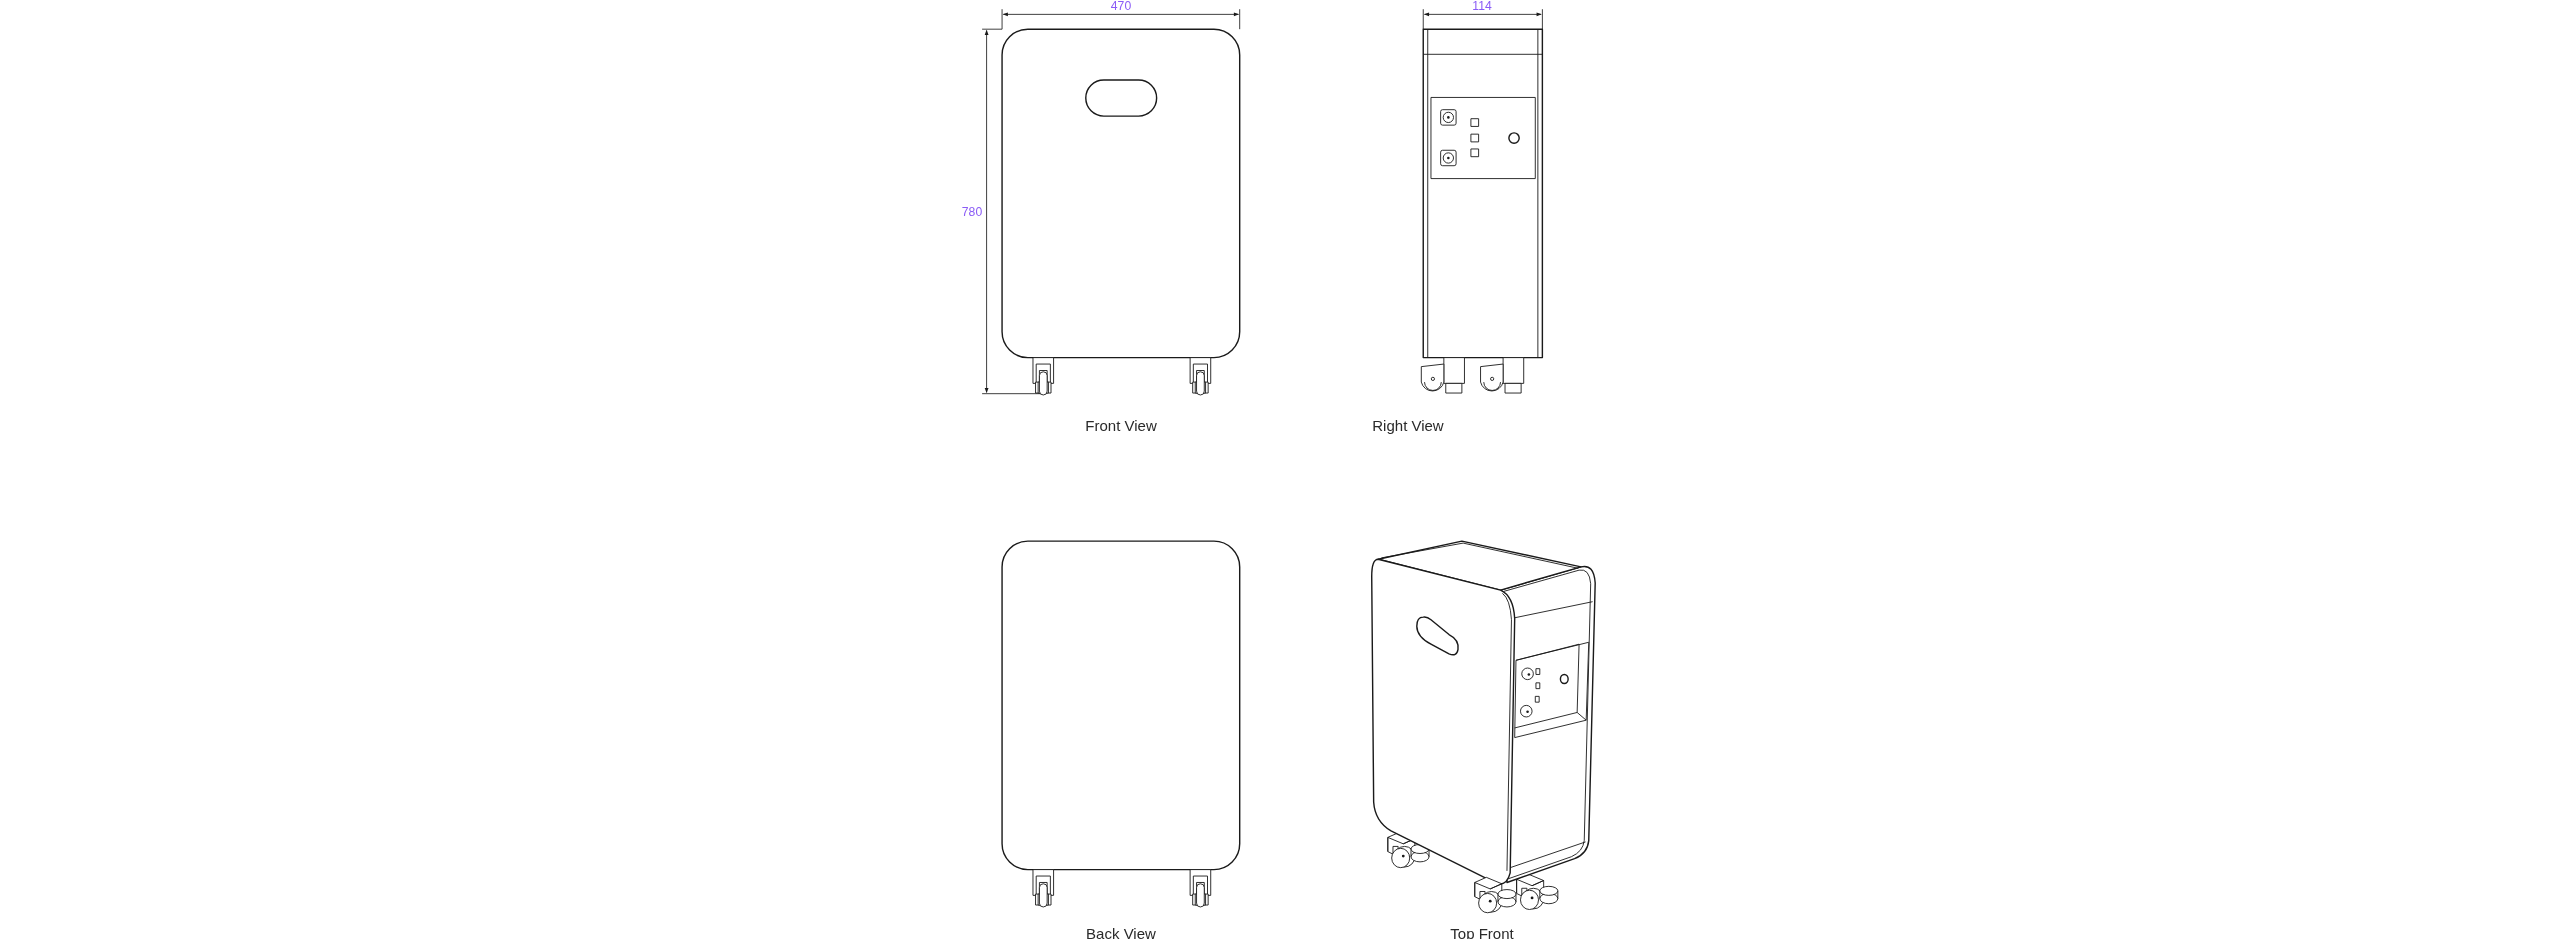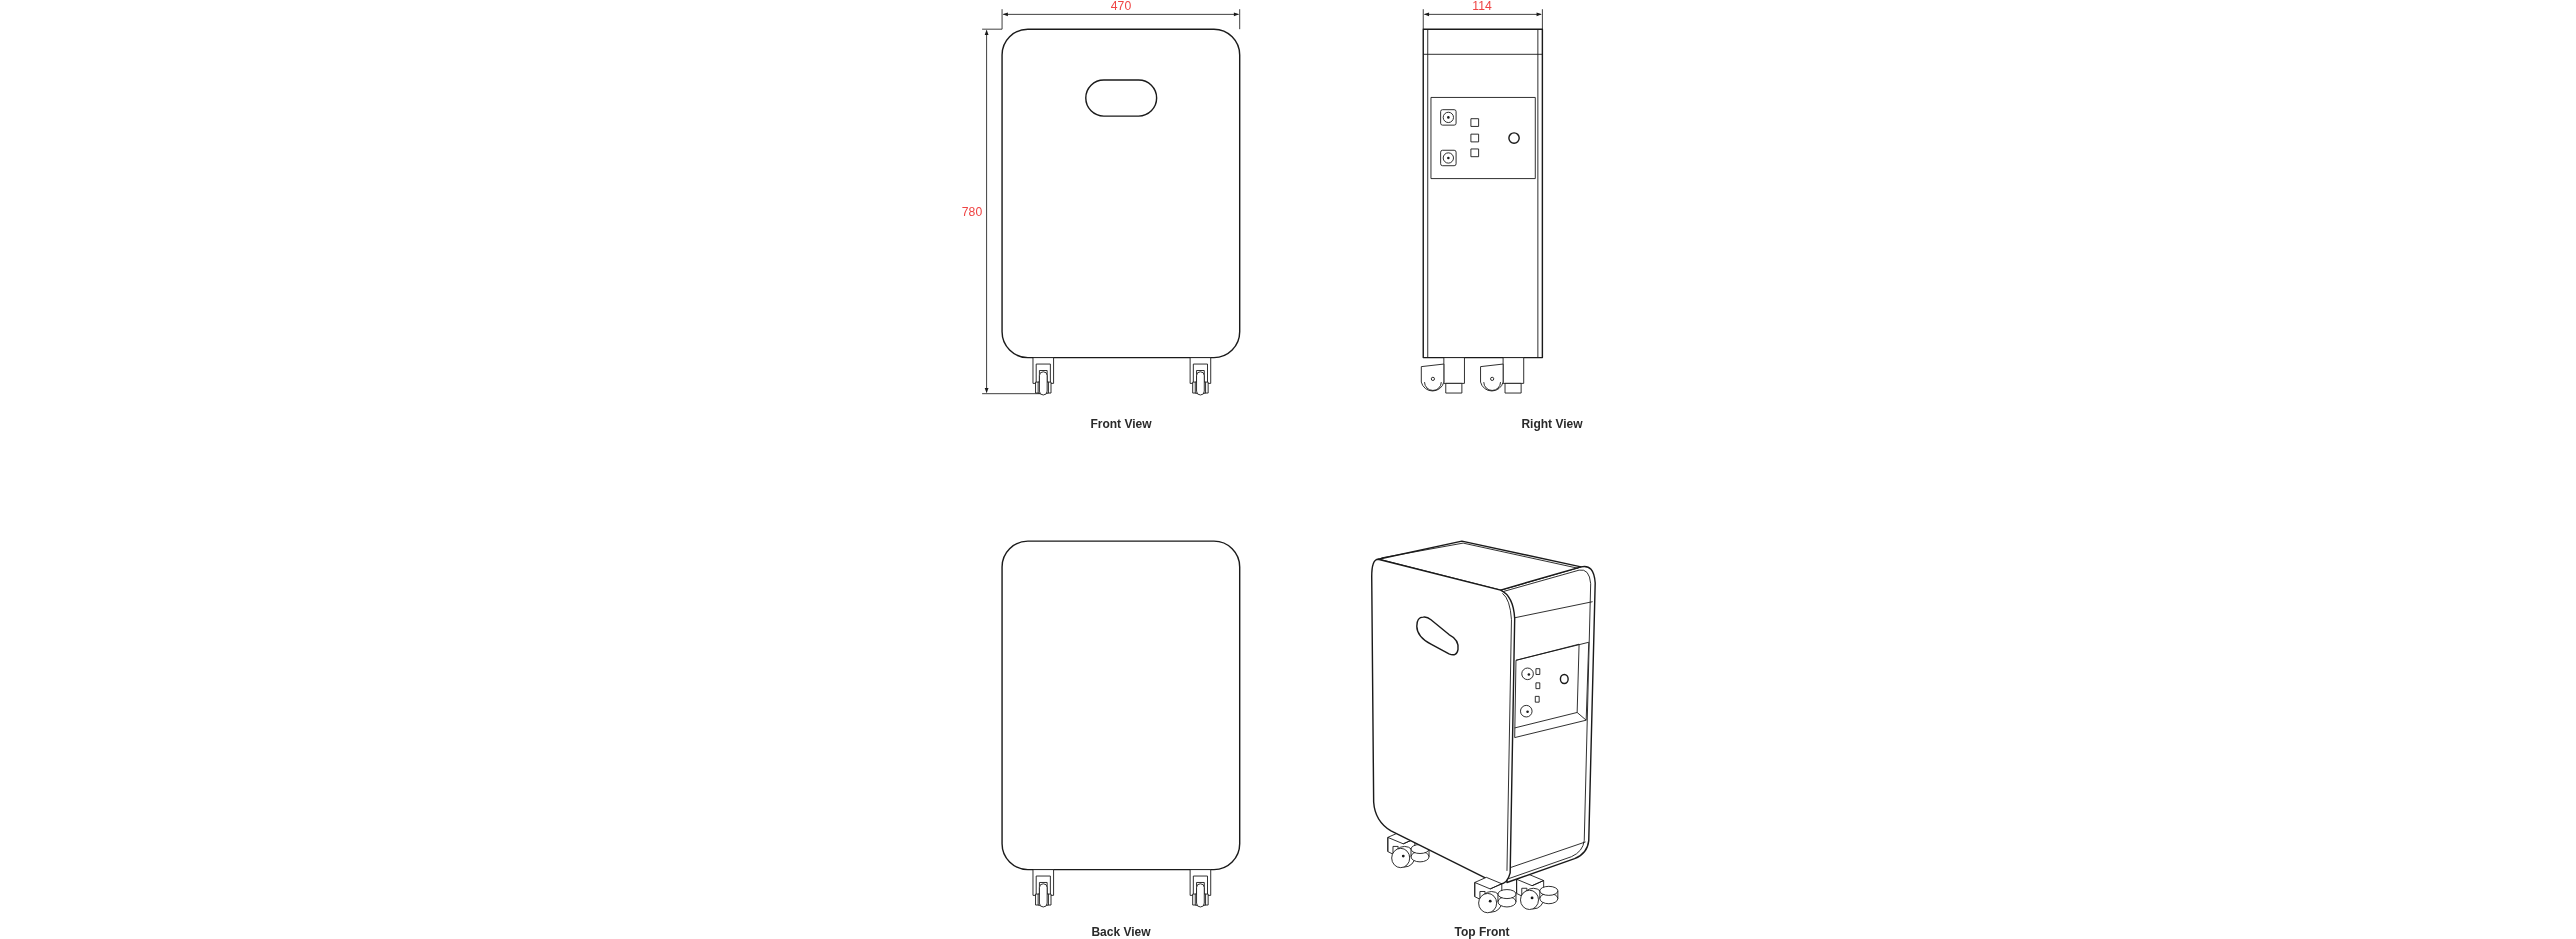--- a/index.html
+++ b/index.html
@@ -4,22 +4,22 @@
 <style>
   html, body { margin: 0; padding: 0; background: #ffffff; }
   body { width: 2576px; height: 940px; position: relative; overflow: hidden;
          font-family: "Liberation Sans", "DejaVu Sans", sans-serif; color: #222; }
   svg.sheet { position: absolute; left: 0; top: 0; }
   .ln { fill: none; stroke: #1a1a1a; stroke-width: 2.2; stroke-linejoin: round; stroke-linecap: round; }
   .ln-thin { fill: none; stroke: #1a1a1a; stroke-width: 1.4; stroke-linejoin: round; }
   .ln-dim { fill: none; stroke: #1a1a1a; stroke-width: 1.3; }
   .fill-w { fill: #ffffff; }
   .arrow { fill: #1a1a1a; }
-  .lbl { position: absolute; font-size: 12px; color: #2a2a2a; transform: translateX(-50%); white-space: nowrap; font-weight: bold; }
-  .dim { position: absolute; font-size: 12.2px; color: #ef4444; transform: translate(-50%, 0); white-space: nowrap; }
+  .lbl { position: absolute; font-size: 15px; color: #2a2a2a; transform: translateX(-50%); white-space: nowrap; }
+  .dim { position: absolute; font-size: 12.2px; color: #8b5cf6; transform: translate(-50%, 0); white-space: nowrap; }
 </style>
 </head>
 <body>
 
 <svg class="sheet" width="2576" height="940" viewBox="0 0 4000 1459" xmlns="http://www.w3.org/2000/svg">
   <defs>
 
     <g id="caster-front">
       <rect x="-16" y="0" width="32" height="40" class="ln-thin fill-w"></rect>
       <rect x="-11" y="10" width="22" height="30" class="ln-thin fill-w"></rect>
@@ -151,16 +151,16 @@
 
     <use href="#caster-iso" x="2290" y="1370"></use>
   </g>
 </svg>
 
 <div class="dim" style="left:1121px; top:-1.3px;">470</div>
 <div class="dim" style="left:1482px; top:-1.3px;">114</div>
 <div class="dim" style="left:972px; top:205px;">780</div>
 
 <div class="lbl" style="left:1121px; top:417px;">Front View</div>
-<div class="lbl" style="left:1552px; top:417px;">Right View</div>
+<div class="lbl" style="left:1408px; top:417px;">Right View</div>
 <div class="lbl" style="left:1121px; top:925px;">Back View</div>
 <div class="lbl" style="left:1482px; top:925px;">Top Front</div>
 
 
 </body></html>

